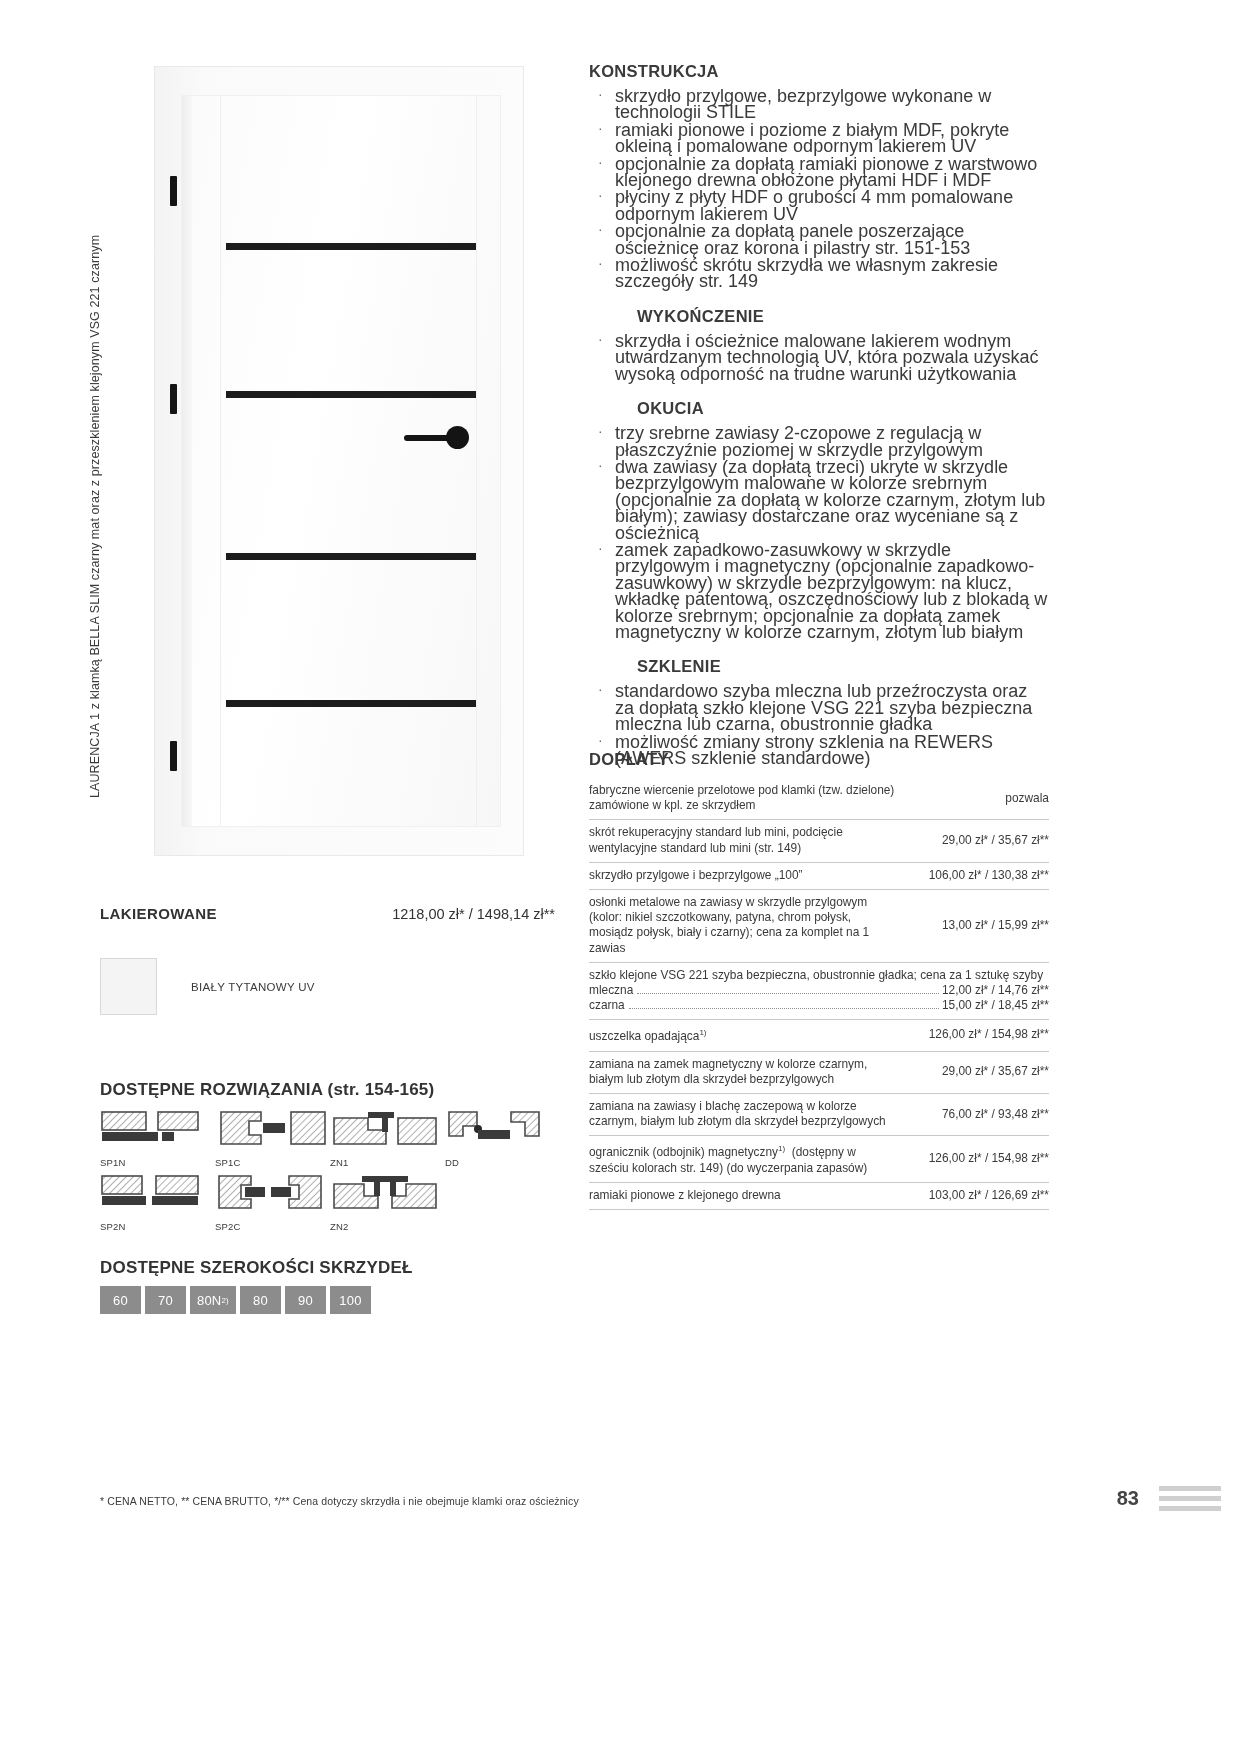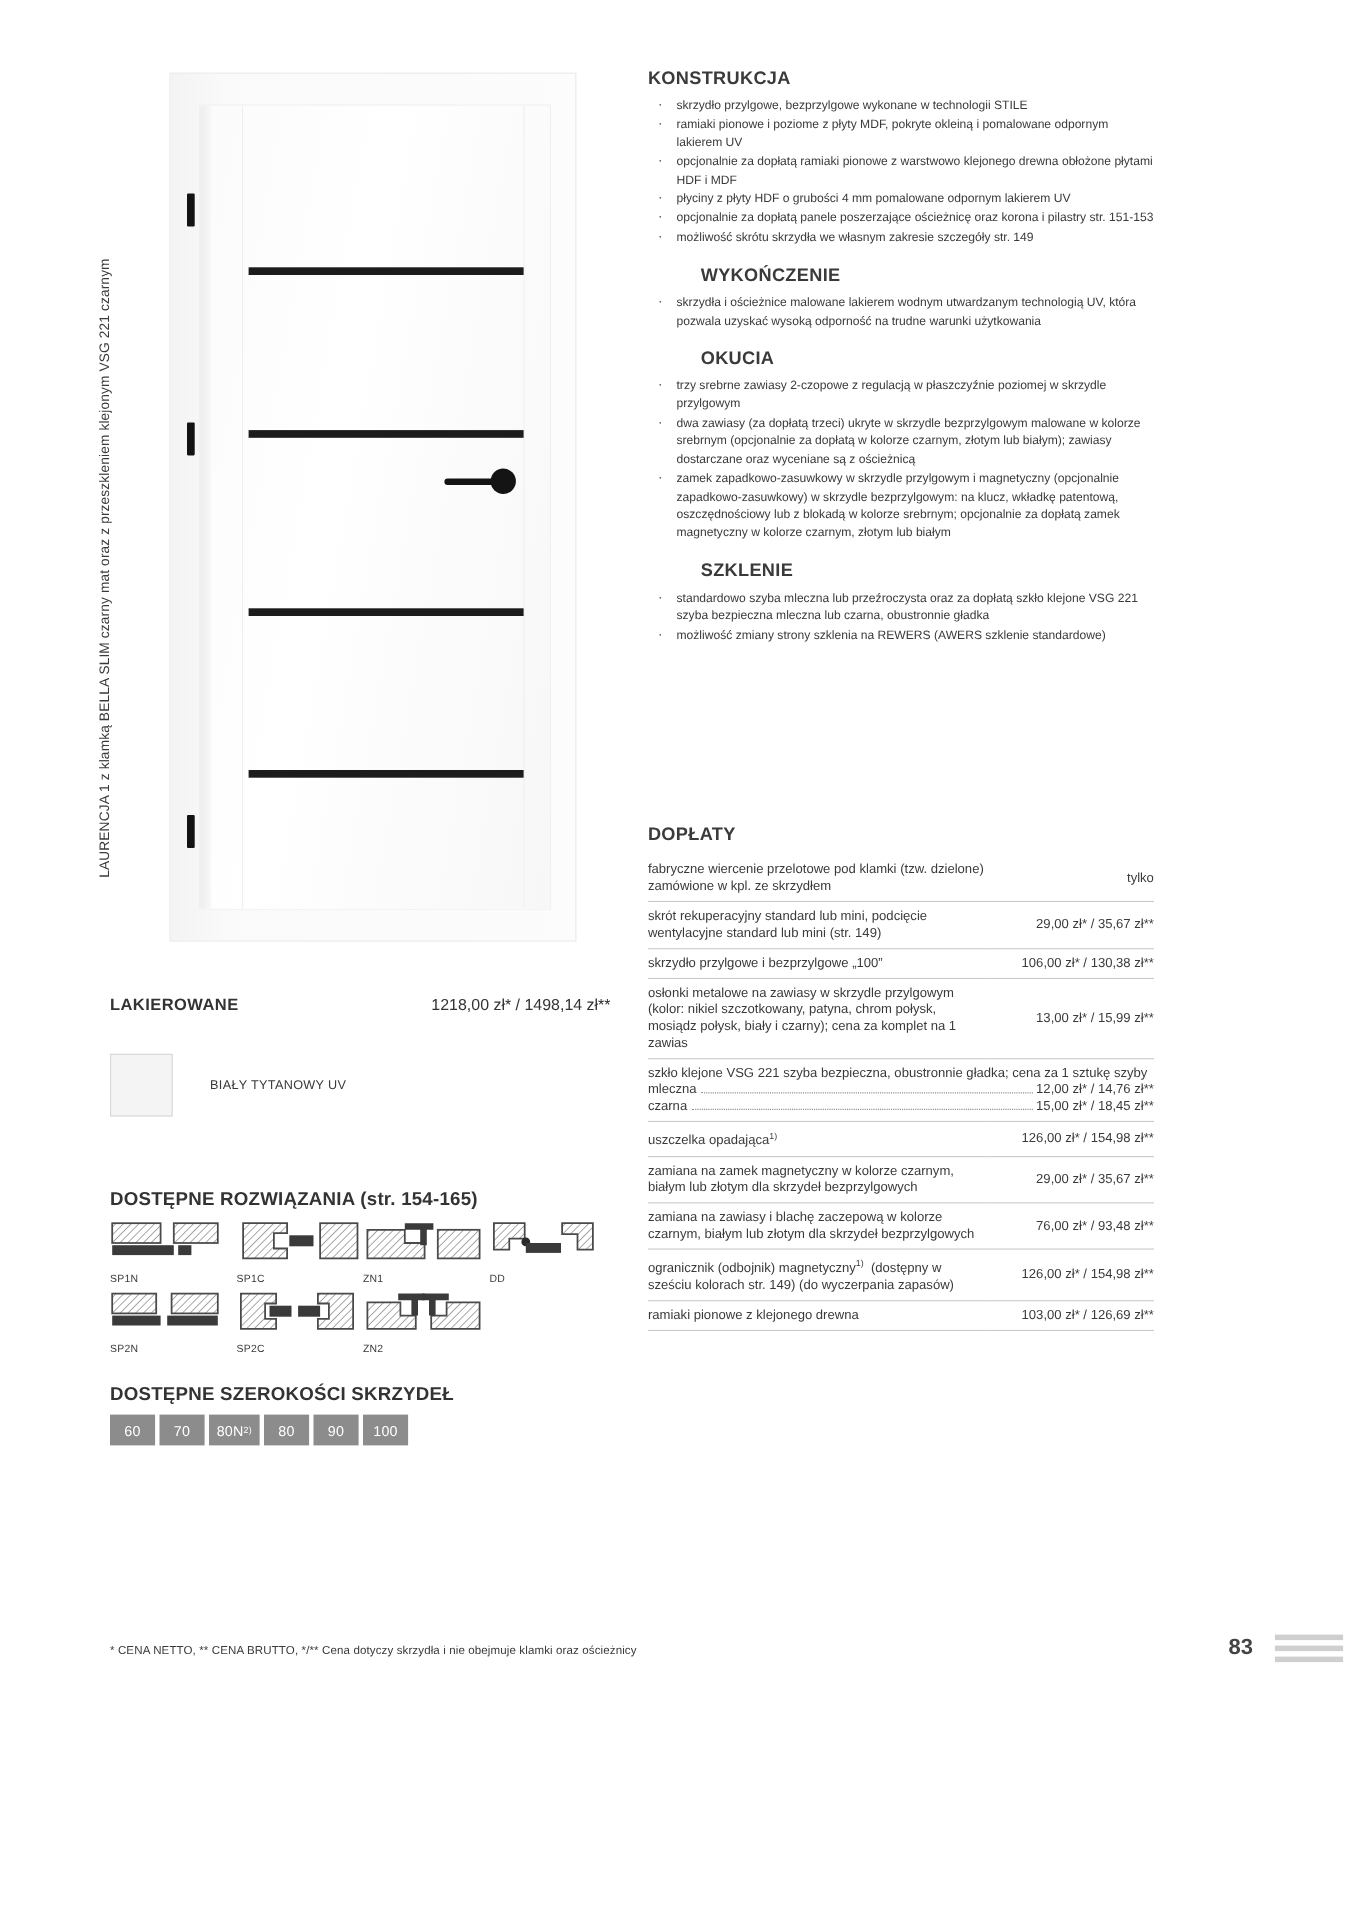--- a/index.html
+++ b/index.html
@@ -113,21 +113,21 @@
 
   
   .right-col { position: absolute; left: 589px; top: 62px; width: 460px; }
   .r-title {
     font-size: 16.5px; font-weight: bold; letter-spacing: .3px; color: #3a3a3a;
     margin-bottom: 7px;
   }
   .r-title.sp { margin-top: 17px; margin-left: 48px; }
   ul.bullets { list-style: none; }
   ul.bullets li {
-    position: relative; padding-left: 26px; font-size: 11px; line-height: 16.4px;
+    position: relative; padding-left: 26px; font-size: 18px; line-height: 16.4px;
     color: #3a3a3a; margin-bottom: 1px;
   }
   ul.bullets li:before {
     content: "·"; position: absolute; left: 9px; top: -2px;
     font-size: 14px; color: #6a6a6a;
   }
 
   
   .dop-wrap { position: absolute; left: 589px; top: 750px; width: 460px; }
   .dop-title { font-size: 16.5px; font-weight: bold; letter-spacing: .3px; color: #3a3a3a; margin-bottom: 9px; }
@@ -307,21 +307,21 @@
     <div class="w-chip">
         <span>100</span>
       </div>
   </div>
 
   <div class="right-col">
 
     <div class="r-title">KONSTRUKCJA</div>
     <ul class="bullets">
       <li>skrzydło przylgowe, bezprzylgowe wykonane w technologii STILE</li>
-      <li>ramiaki pionowe i poziome z płyty MDF, pokryte okleiną i pomalowane odpornym lakierem UV</li>
+      <li>ramiaki pionowe i poziome z białym MDF, pokryte okleiną i pomalowane odpornym lakierem UV</li>
       <li>opcjonalnie za dopłatą ramiaki pionowe z warstwowo klejonego drewna obłożone płytami HDF i MDF</li>
       <li>płyciny z płyty HDF o grubości 4 mm pomalowane odpornym lakierem UV</li>
       <li>opcjonalnie za dopłatą panele poszerzające ościeżnicę oraz korona i pilastry str. 151-153</li>
       <li>możliwość skrótu skrzydła we własnym zakresie szczegóły str. 149</li>
     </ul>
 
     <div class="r-title sp">WYKOŃCZENIE</div>
     <ul class="bullets">
       <li>skrzydła i ościeżnice malowane lakierem wodnym utwardzanym technologią UV, która pozwala uzyskać wysoką odporność na trudne warunki użytkowania</li>
     </ul>
@@ -339,21 +339,21 @@
       <li>możliwość zmiany strony szklenia na REWERS (AWERS szklenie standardowe)</li>
     </ul>
   </div>
 
   <div class="dop-wrap">
     <div class="dop-title">DOPŁATY</div>
     <table class="dop">
       <tbody>
         <tr>
           <td class="desc">fabryczne wiercenie przelotowe pod klamki (tzw. dzielone) zamówione w kpl. ze skrzydłem</td>
-          <td class="val">tylko</td>
+          <td class="val">pozwala</td>
         </tr>
         <tr>
           <td class="desc">skrót rekuperacyjny standard lub mini, podcięcie wentylacyjne standard lub mini (str. 149)</td>
           <td class="val">29,00 zł* / 35,67 zł**</td>
         </tr>
         <tr>
           <td class="desc">skrzydło przylgowe i bezprzylgowe „100”</td>
           <td class="val">106,00 zł* / 130,38 zł**</td>
         </tr>
         <tr>

